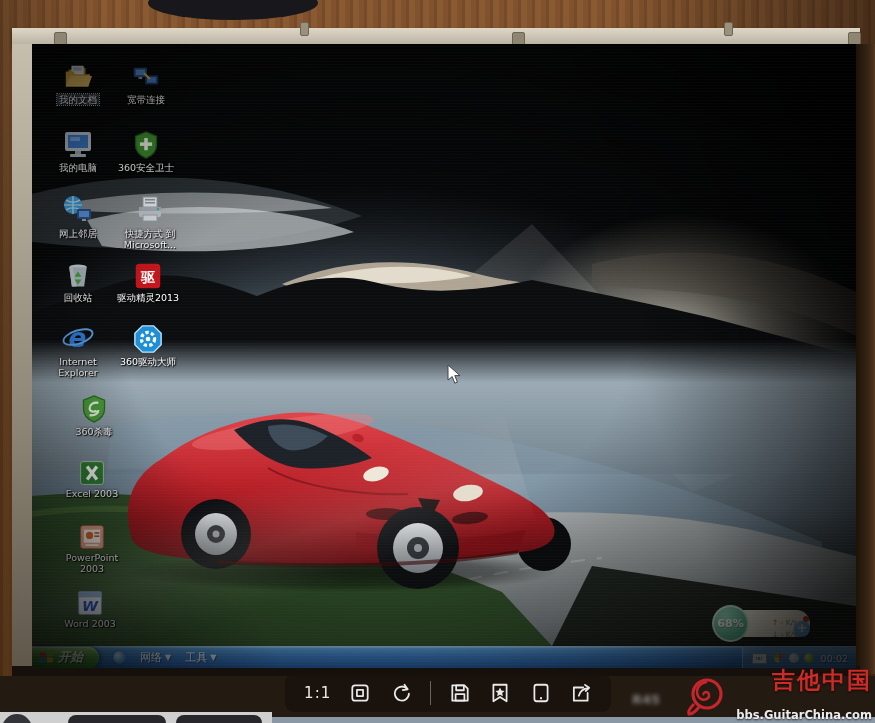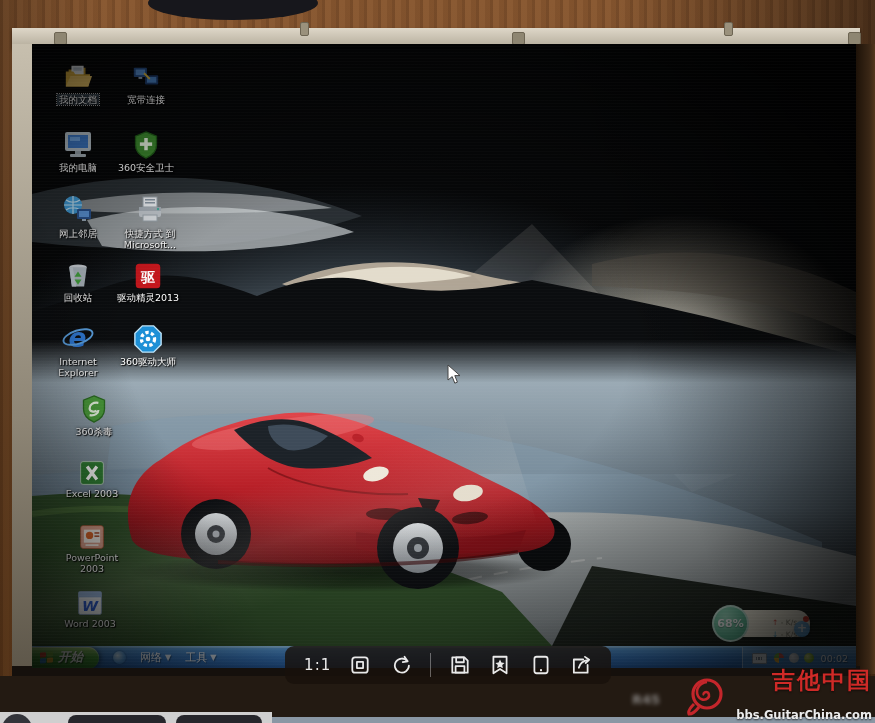--- a/index.html
+++ b/index.html
@@ -93,21 +93,21 @@
     radial-gradient(ellipse 160px 30px at 400px 30px, #b06a30, rgba(176,106,48,0) 70%),
     radial-gradient(ellipse 140px 26px at 560px 36px, #8a4f22, rgba(138,79,34,0) 70%),
     linear-gradient(90deg,#4a3categorie22,#1c1410);}
   .lplabel{position:absolute;left:632px;top:16px;color:#cfd0d2;font-size:13px;font-weight:bold;
     filter:blur(2px);opacity:.55;}
   #bottomui-l{position:absolute;left:0;top:712px;width:272px;height:11px;background:#cscfcf;z-index:60;}
   .bbtn{position:absolute;top:3px;height:16px;border-radius:8px;background:#26262b;}
   .bcirc{position:absolute;left:2px;top:2px;width:30px;height:30px;border-radius:50%;background:#33343a;}
   #bottomui-r{position:absolute;left:272px;top:717px;width:603px;height:6px;background:#8a97a4;z-index:60;}
   
-  #vtoolbar{position:absolute;left:285px;top:646px;width:326px;height:38px;z-index:70;
+  #vtoolbar{position:absolute;left:285px;top:674px;width:326px;height:38px;z-index:70;
     background:rgba(24,17,11,.82);border-radius:9px;display:flex;align-items:center;justify-content:space-around;
     padding:0 10px;box-sizing:border-box;}
   #vtoolbar .vt{display:flex;align-items:center;justify-content:center;cursor:pointer;opacity:.95;}
   #vtoolbar .zl{color:#f5f5f5;font-size:15px;letter-spacing:1px;}
   #vtoolbar .divider{width:1px;height:24px;background:rgba(255,255,255,.35);}
   #vtoolbar svg{stroke:#f5f5f5;fill:none;stroke-width:1.6;stroke-linecap:round;stroke-linejoin:round;}
   
   #watermark{position:absolute;right:3px;top:669px;display:flex;align-items:center;gap:10px;z-index:80;}
   #wm-text{display:flex;flex-direction:column;align-items:flex-end;line-height:1;}
   .wm-title{color:#cf2a27;font-size:23px;font-weight:bold;letter-spacing:2px;text-shadow:0 1px 2px rgba(0,0,0,.6);}

